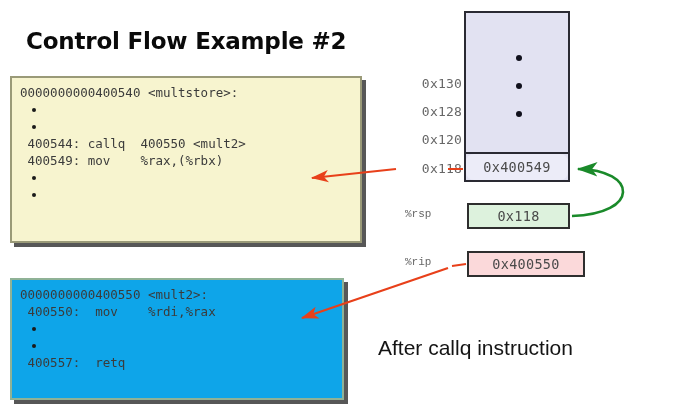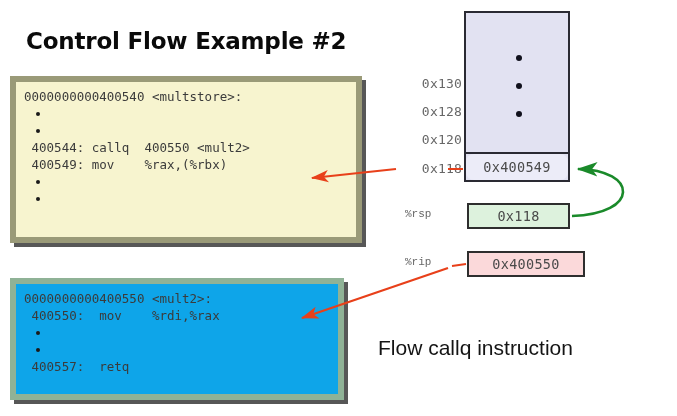--- a/index.html
+++ b/index.html
@@ -26,21 +26,21 @@
     font-weight: bold;
     color: #0a0a0a;
     letter-spacing: -0.2px;
     white-space: nowrap;
   }
 
   
   .code-block {
     position: absolute;
     box-sizing: border-box;
-    border: 6px solid #4d7c0f;
+    border: 2px solid #4d7c0f;
     box-shadow: 4px 4px 0 0 #575757;
     font-family: "DejaVu Sans Mono", "Liberation Mono", monospace;
     font-size: 12.5px;
     color: #3b3b3b;
     padding: 6px 0 6px 8px;
     line-height: 17px;
     overflow: hidden;
   }
   #block-multstore {
     left: 10px;
@@ -238,21 +238,21 @@
       <span class="stack-dot" id="stack-dot-3"></span>
     </div>
     <div id="stack-cell">0x400549</div>
   </div>
 
   <div class="reg-name" id="reg-rsp-name">%rsp</div>
   <div class="reg-box" id="reg-rsp-box">0x118</div>
   <div class="reg-name" id="reg-rip-name">%rip</div>
   <div class="reg-box" id="reg-rip-box">0x400550</div>
 
-  <div id="caption">Flow callq instruction</div>
+  <div id="caption">After callq instruction</div>
 
   <svg id="arrows" viewBox="0 0 677 416">
     <defs>
       <marker id="arrowRed" markerWidth="9" markerHeight="9" refX="7.5" refY="3.2" orient="auto" markerUnits="strokeWidth">
         <path d="M0,0.4 L8,3.2 L0,6 L2.1,3.2 Z" fill="#e8401a"></path>
       </marker>
       <marker id="arrowGreen" markerWidth="9" markerHeight="9" refX="7.5" refY="3.2" orient="auto" markerUnits="strokeWidth">
         <path d="M0,0.4 L8,3.2 L0,6 L2.1,3.2 Z" fill="#1a8a2a"></path>
       </marker>
     </defs>

